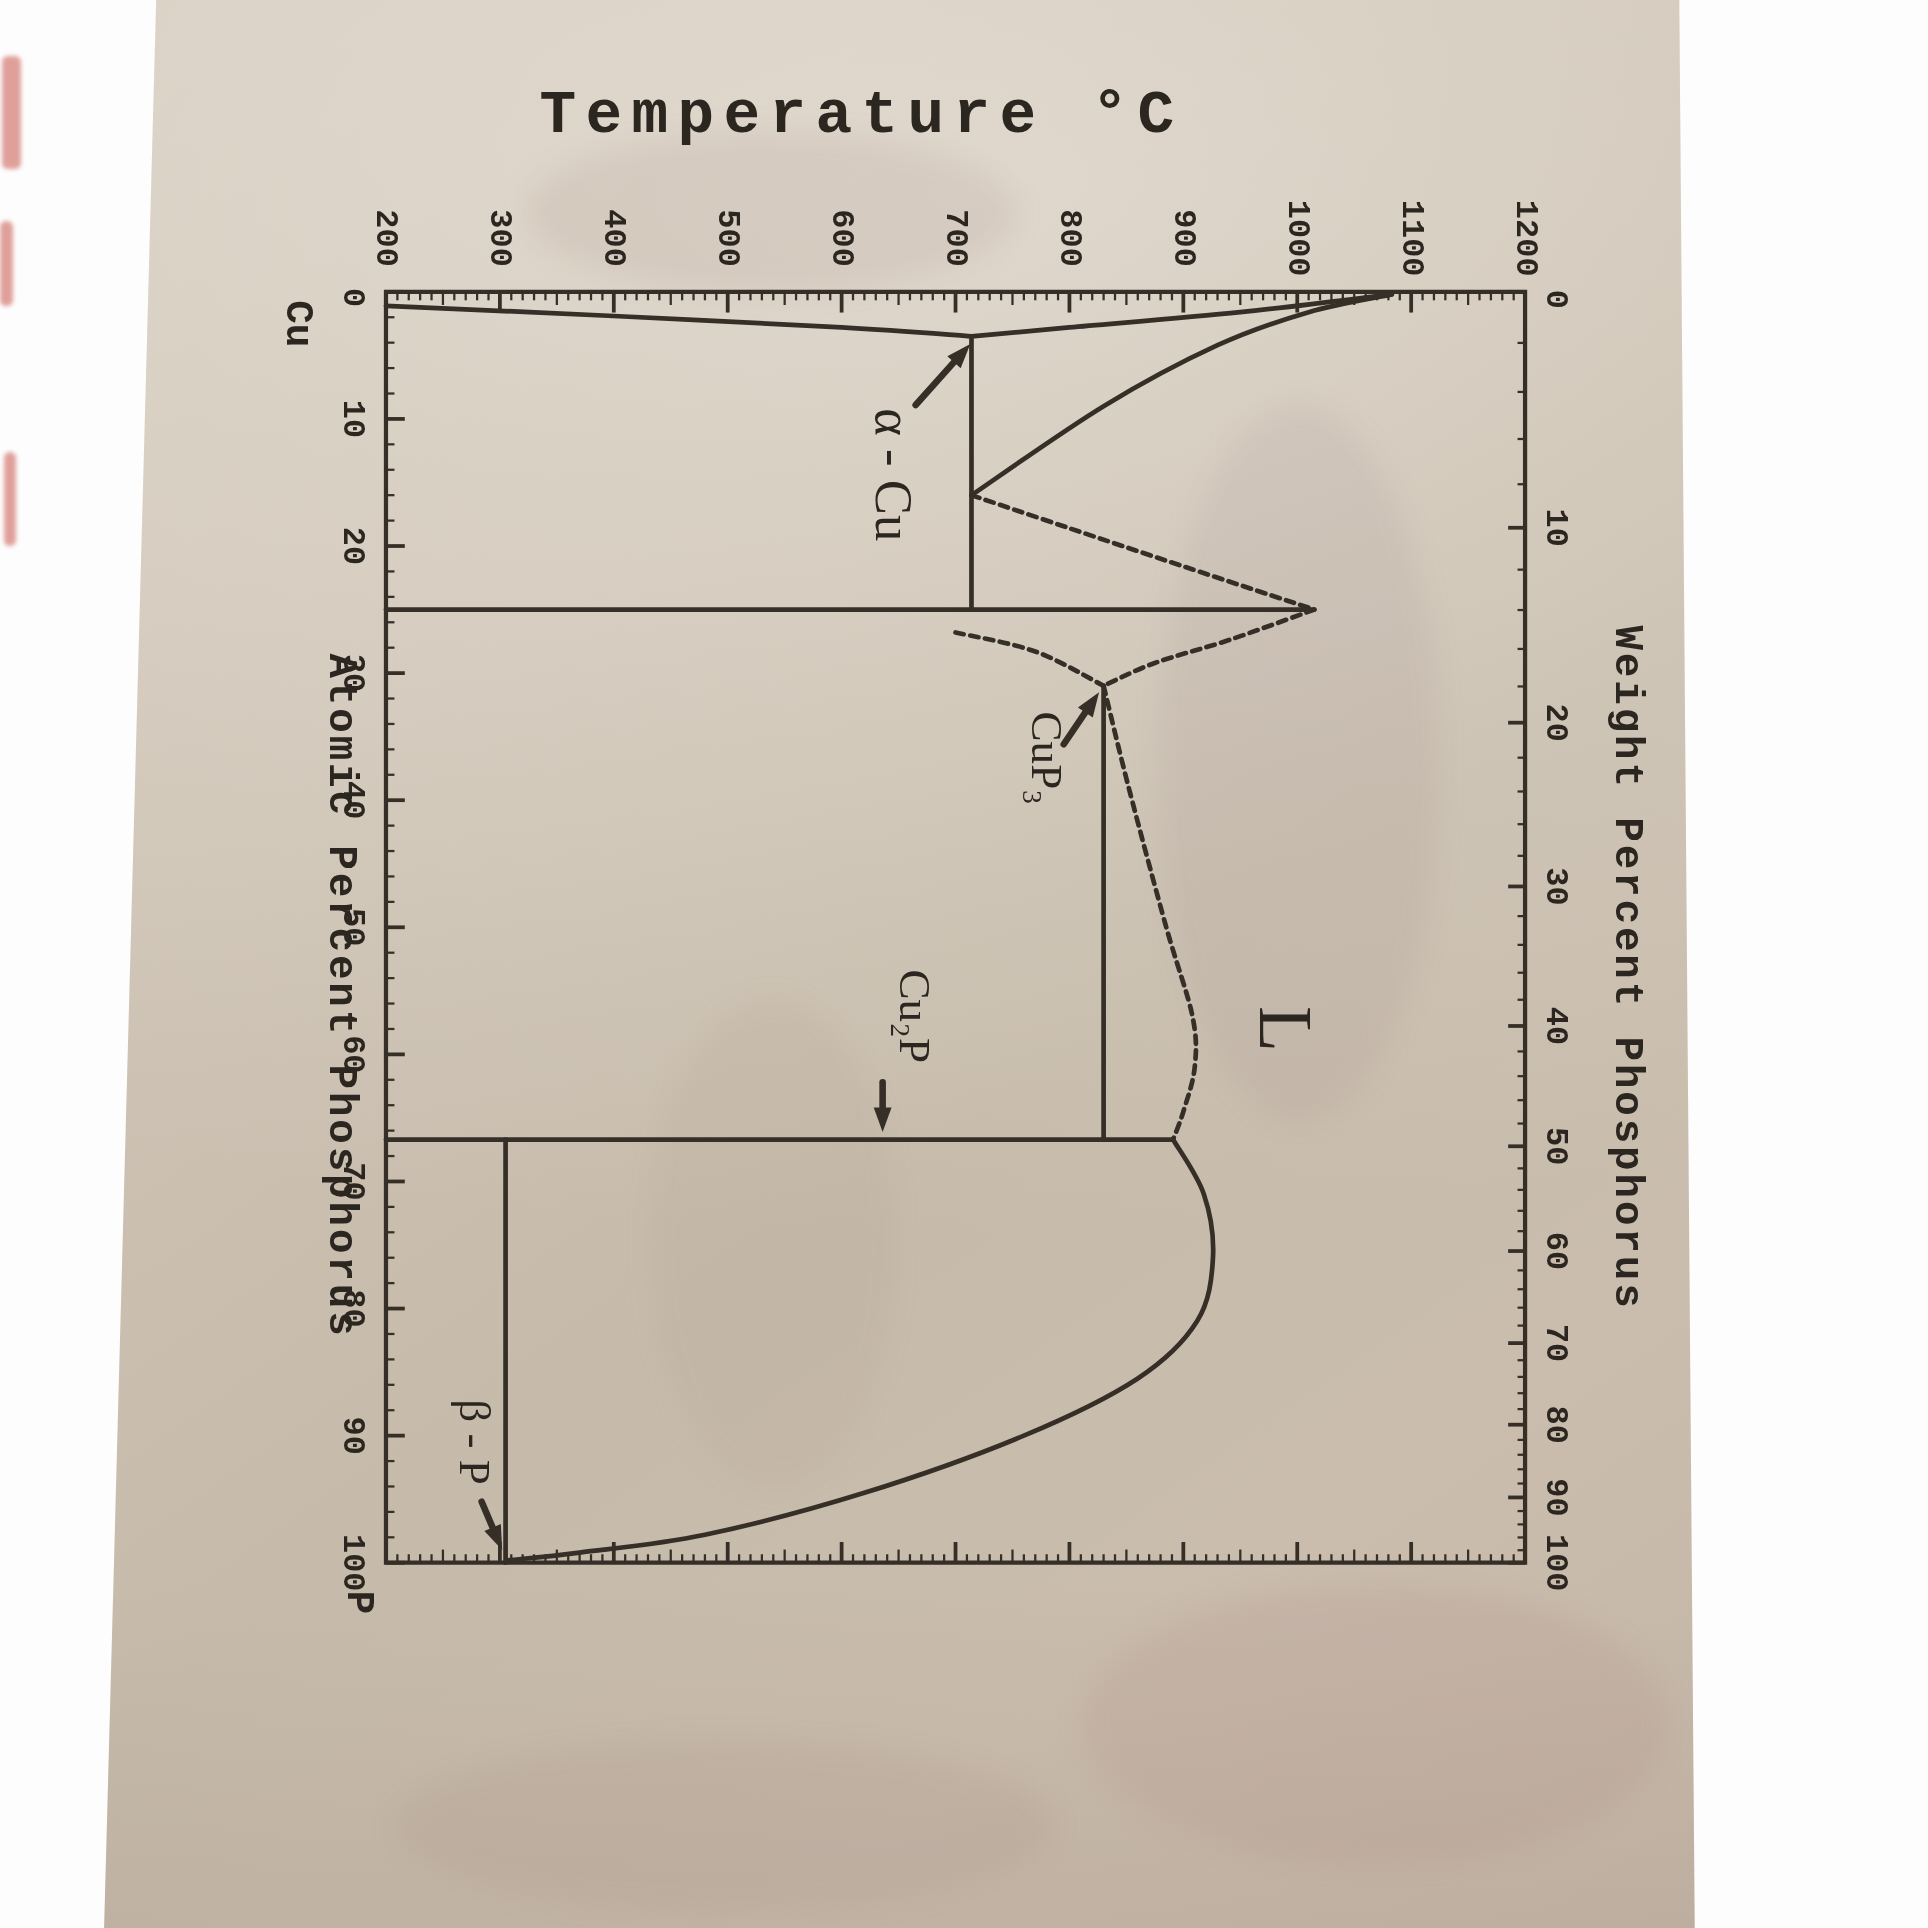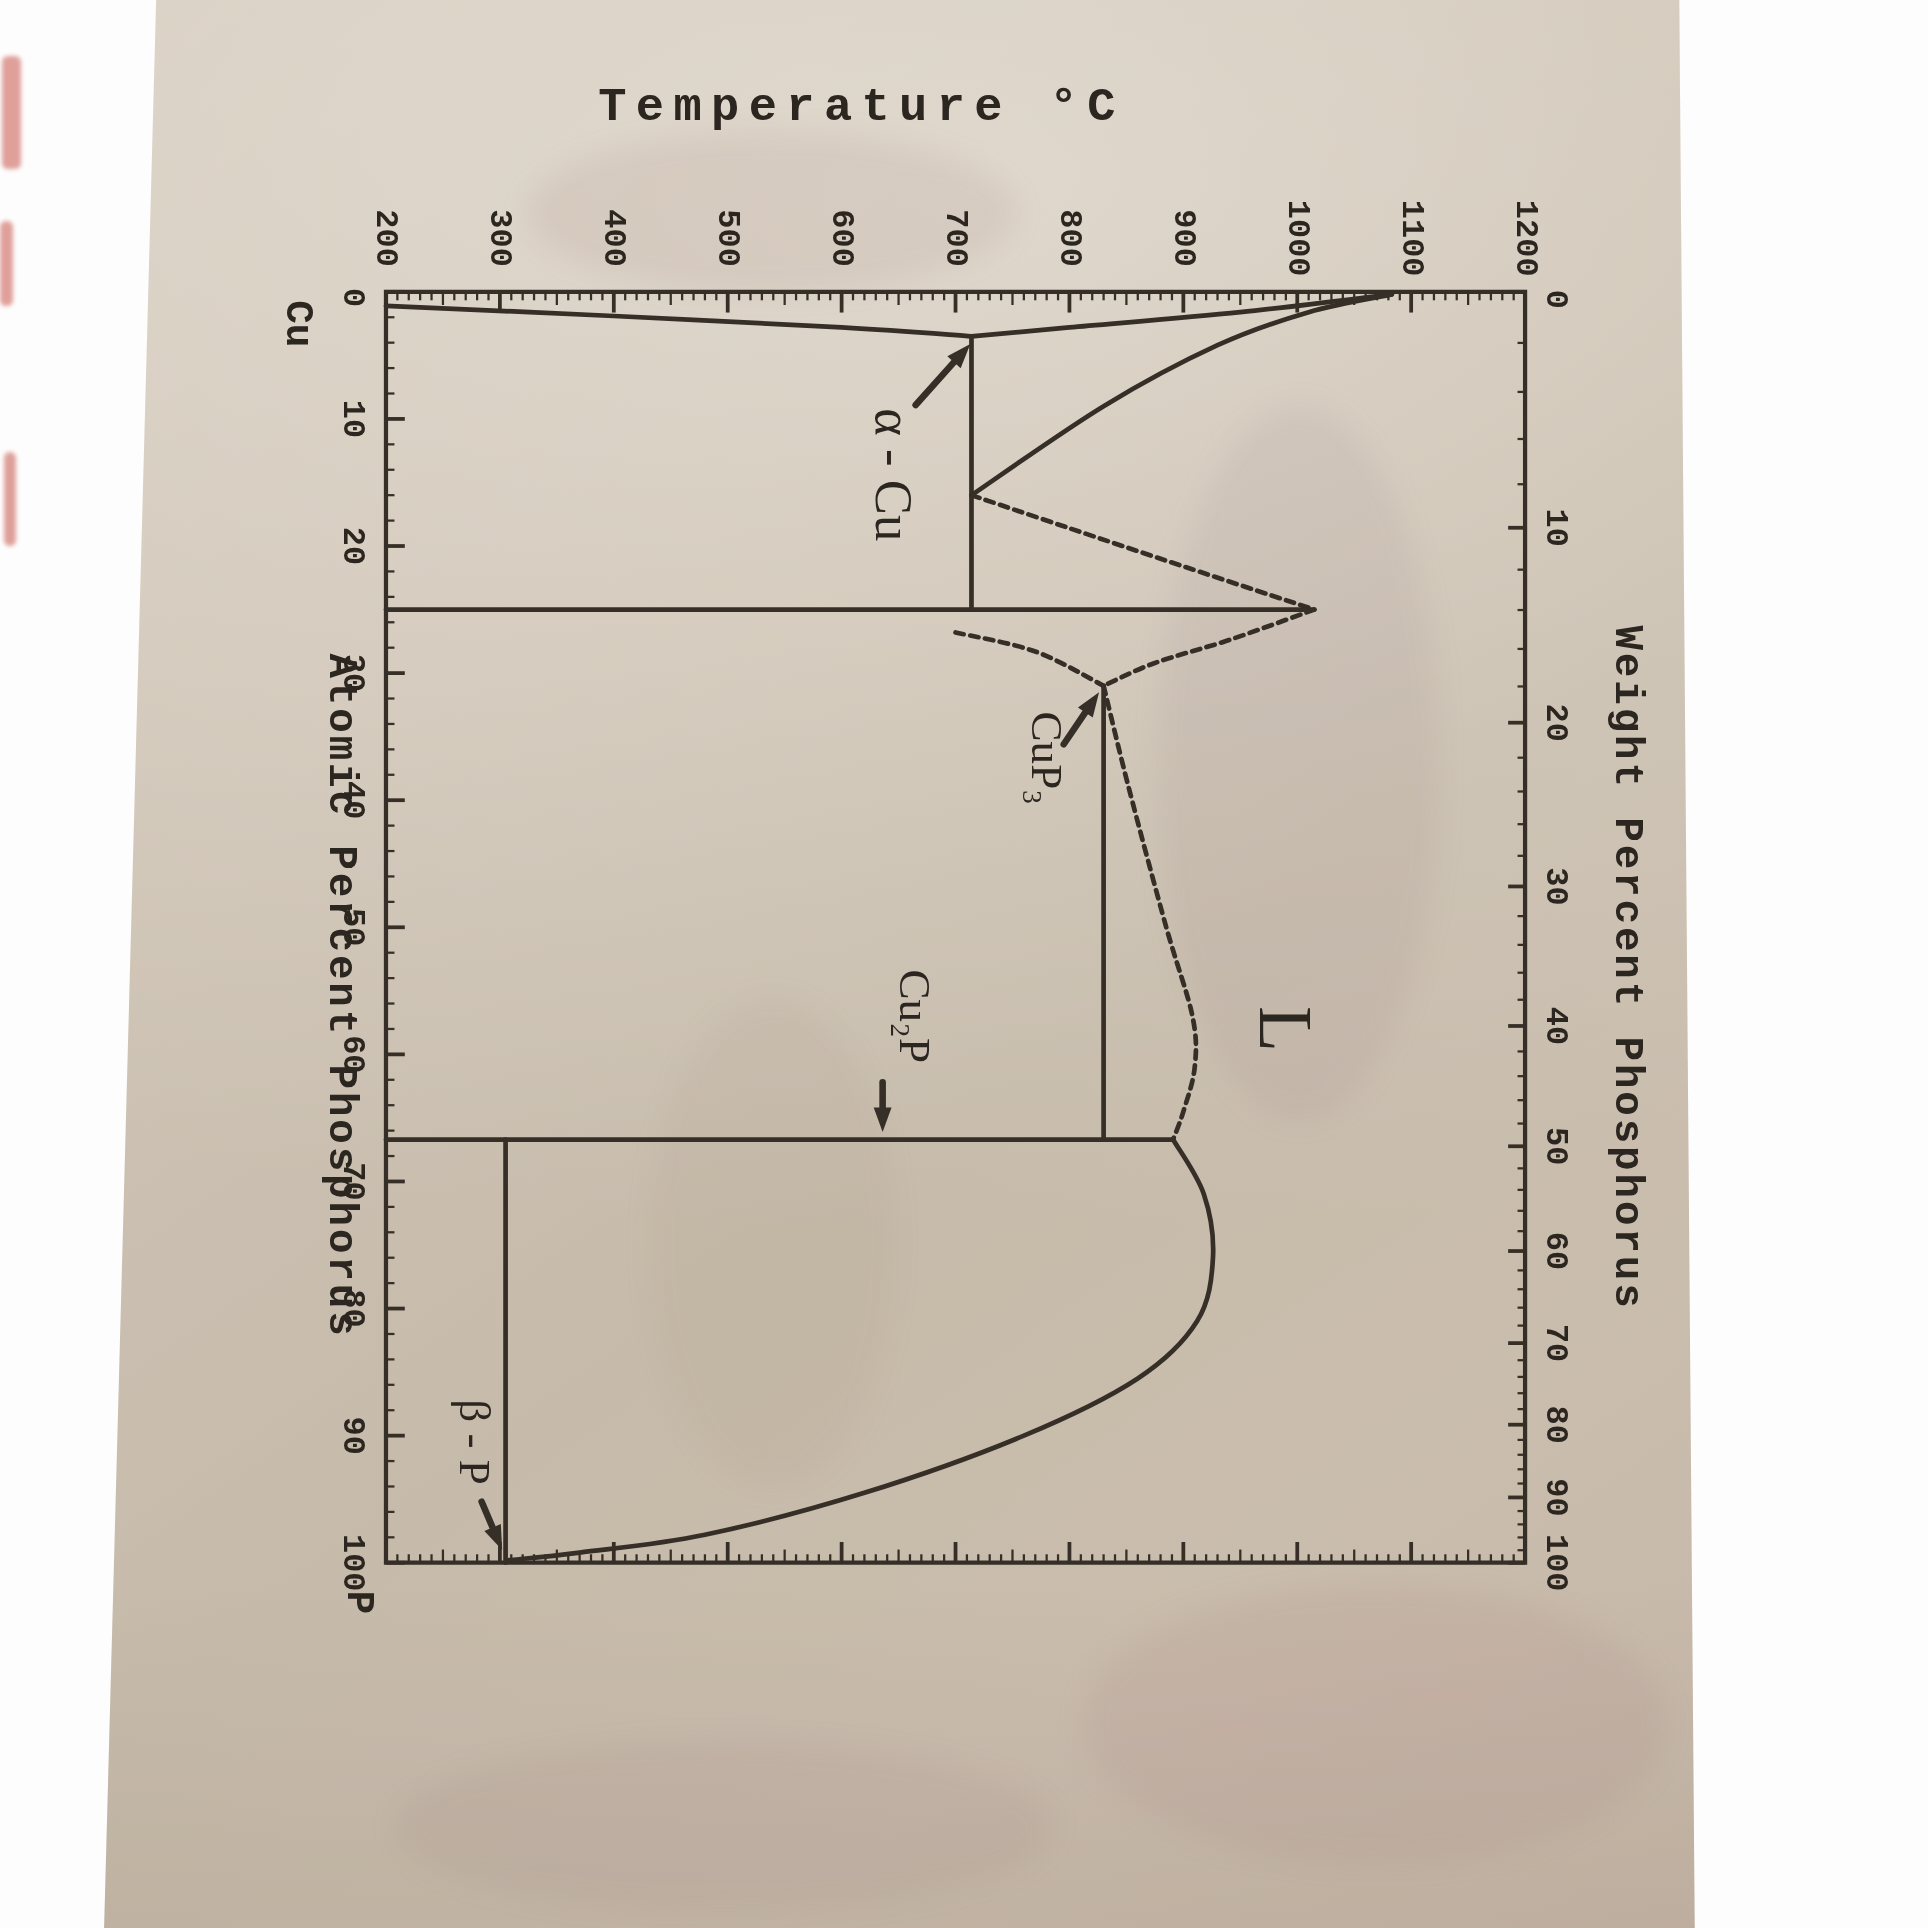--- a/index.html
+++ b/index.html
@@ -8,21 +8,21 @@
   #page{position:absolute;inset:0;
         background:linear-gradient(145deg,#ddd4c7 0%,#d7cdbf 30%,#cfc5b5 55%,#d3c7b8 75%,#cdbfb0 100%);
         clip-path:polygon(8.1% 0%, 87.1% 0%, 87.9% 100%, 5.4% 100%);}
   #page:after{content:"";position:absolute;inset:0;
         background:radial-gradient(ellipse 120% 60% at 50% 10%, rgba(255,255,255,0.20), rgba(120,100,80,0.10) 90%),
                    linear-gradient(to bottom, rgba(0,0,0,0) 82%, rgba(120,90,80,0.10) 100%);}
   .ghost{position:absolute;border-radius:50%;filter:blur(13px);pointer-events:none;}
   .redmark{position:absolute;background:#c2453a;opacity:.5;border-radius:5.6px;filter:blur(1.9px);}
   #plot{position:absolute;left:0;top:0;}
   .hdr{position:absolute;color:#2c2620;white-space:nowrap;text-align:center;}
-  #t-title{left:447px;top:81px;width:829px;font-size:47px;letter-spacing:9.4px;font-weight:bold;}
+  #t-title{left:447px;top:81px;width:829px;font-size:61px;letter-spacing:9.4px;font-weight:bold;}
   #a-title{left:-88px;top:968px;width:847px;height:56px;font-size:41px;letter-spacing:2.8px;
            transform:rotate(90deg);transform-origin:center;font-weight:bold;}
   #w-title{left:1198px;top:940px;width:847px;height:56px;font-size:41px;letter-spacing:2.8px;
            transform:rotate(90deg);transform-origin:center;font-weight:bold;}
 </style>
 </head>
 <body>
 
 <div id="backdrop"></div>
 <div id="page"></div>

